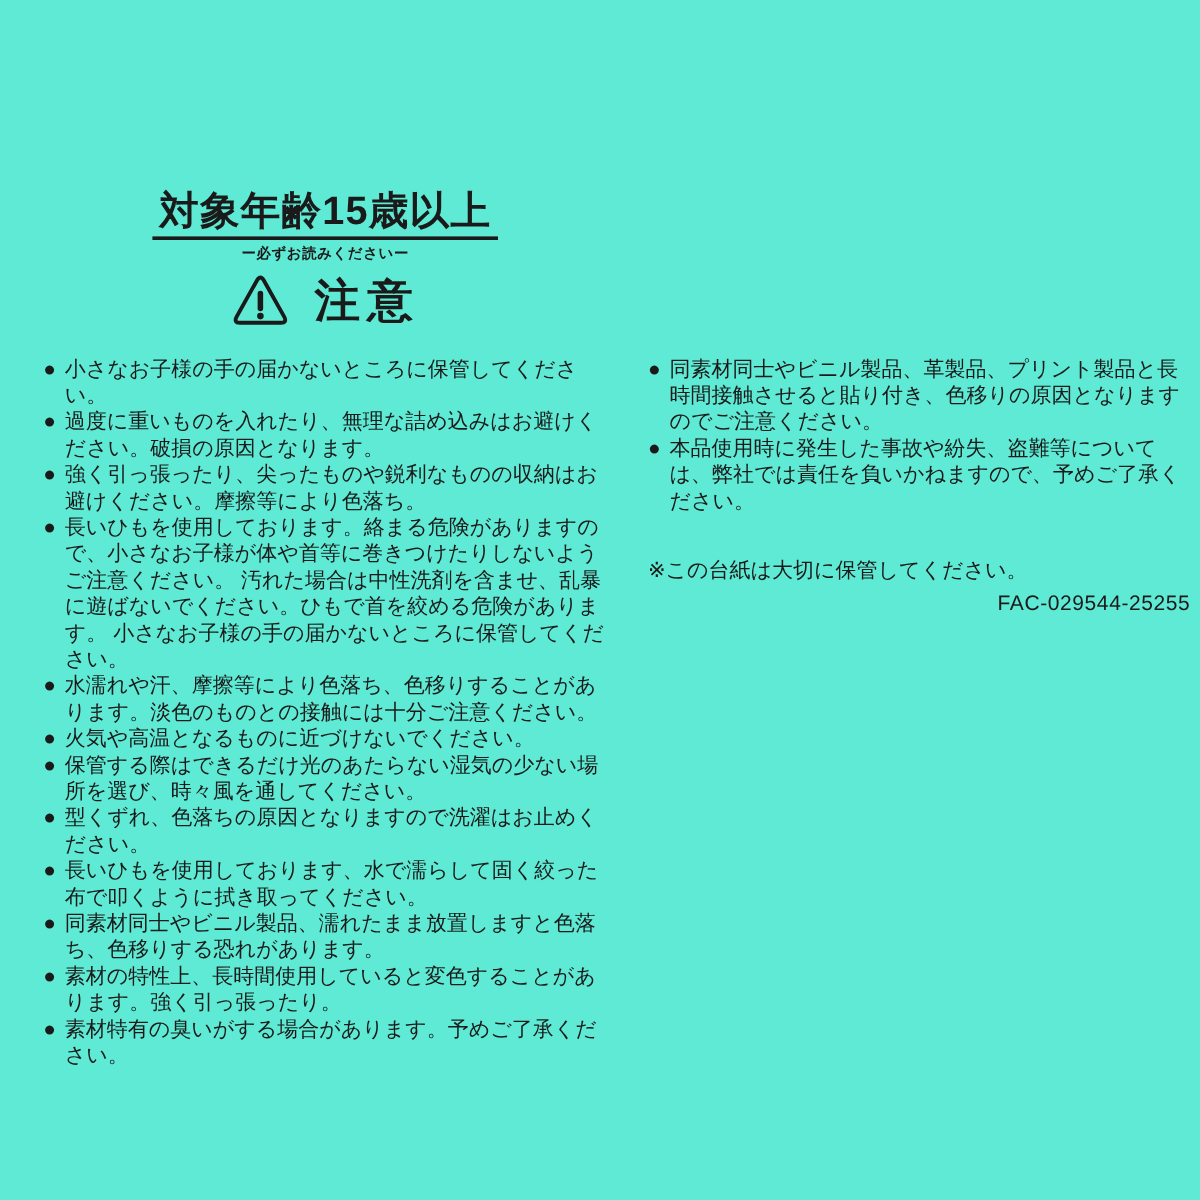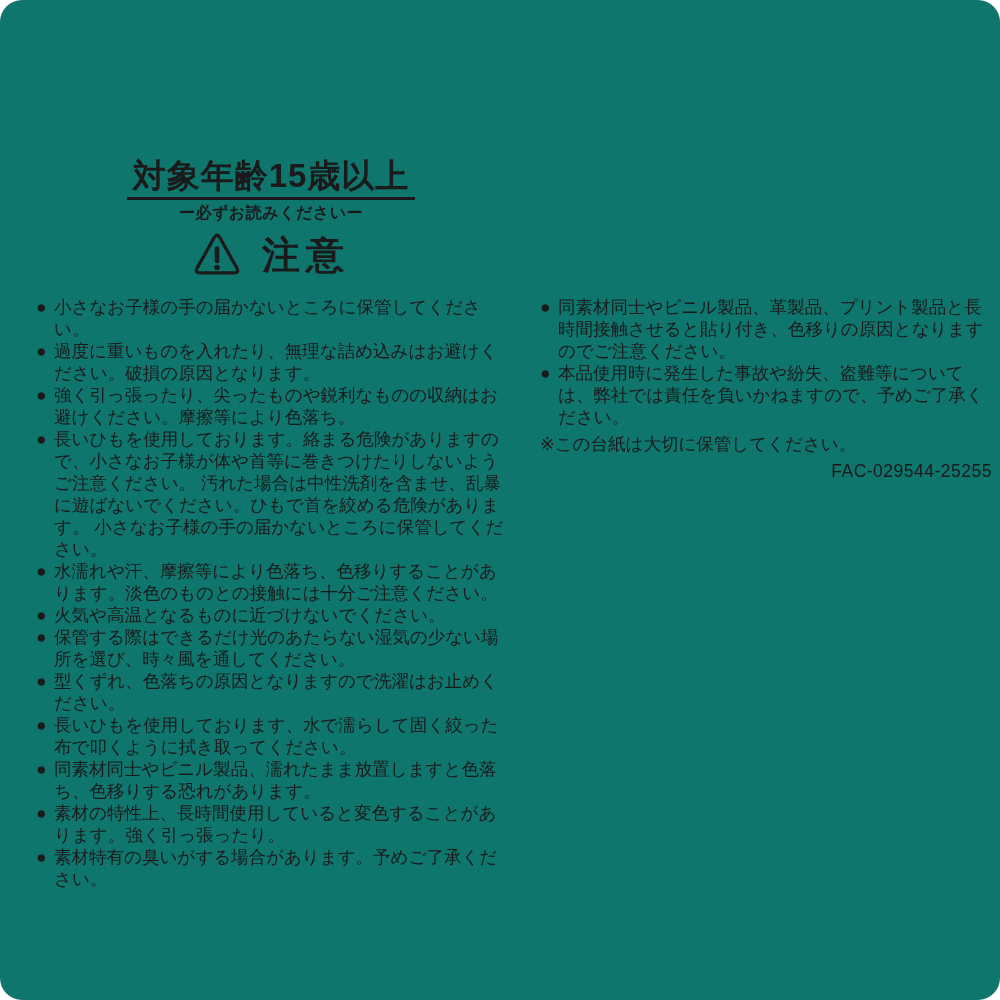--- a/index.html
+++ b/index.html
@@ -9,43 +9,42 @@
     width: 1000px;
     height: 1000px;
     font-family: "Liberation Sans", "DejaVu Sans", sans-serif;
     color: #1a1a1a;
     -webkit-font-smoothing: antialiased;
   }
   .page {
     position: relative;
     width: 1000px;
     height: 1000px;
-    background: #0f766e;
+    background: #5eead4;
     overflow: hidden;
-    border-radius: 22px;
   }
   
   .header {
     position: absolute;
     top: 158px;
     left: 36px;
     width: 470px;
     text-align: center;
   }
   .age-title {
     display: inline-block;
     font-size: 33px;
     font-weight: bold;
     letter-spacing: 1px;
     border-bottom: 3px solid #1a1a1a;
     padding: 0 6px 3px 6px;
     line-height: 1.1;
   }
   .read-notice {
-    font-size: 16px;
+    font-size: 12px;
     font-weight: bold;
     letter-spacing: 0.5px;
     margin-top: 3px;
   }
   .caution-row {
     margin-top: 8px;
     display: flex;
     align-items: center;
     justify-content: center;
     gap: 20px;
@@ -80,21 +79,21 @@
     position: relative;
     padding-left: 18px;
     margin: 0;
   }
   ul.warn-list .bullet {
     position: absolute;
     left: 0;
     top: 0;
   }
   .card-note {
-    margin-top: 5px;
+    margin-top: 36px;
   }
   .fac-code {
     margin-top: 5px;
     font-size: 17.5px;
     letter-spacing: 0.5px;
     text-align: right;
   }
 </style>
 </head>
 <body>

